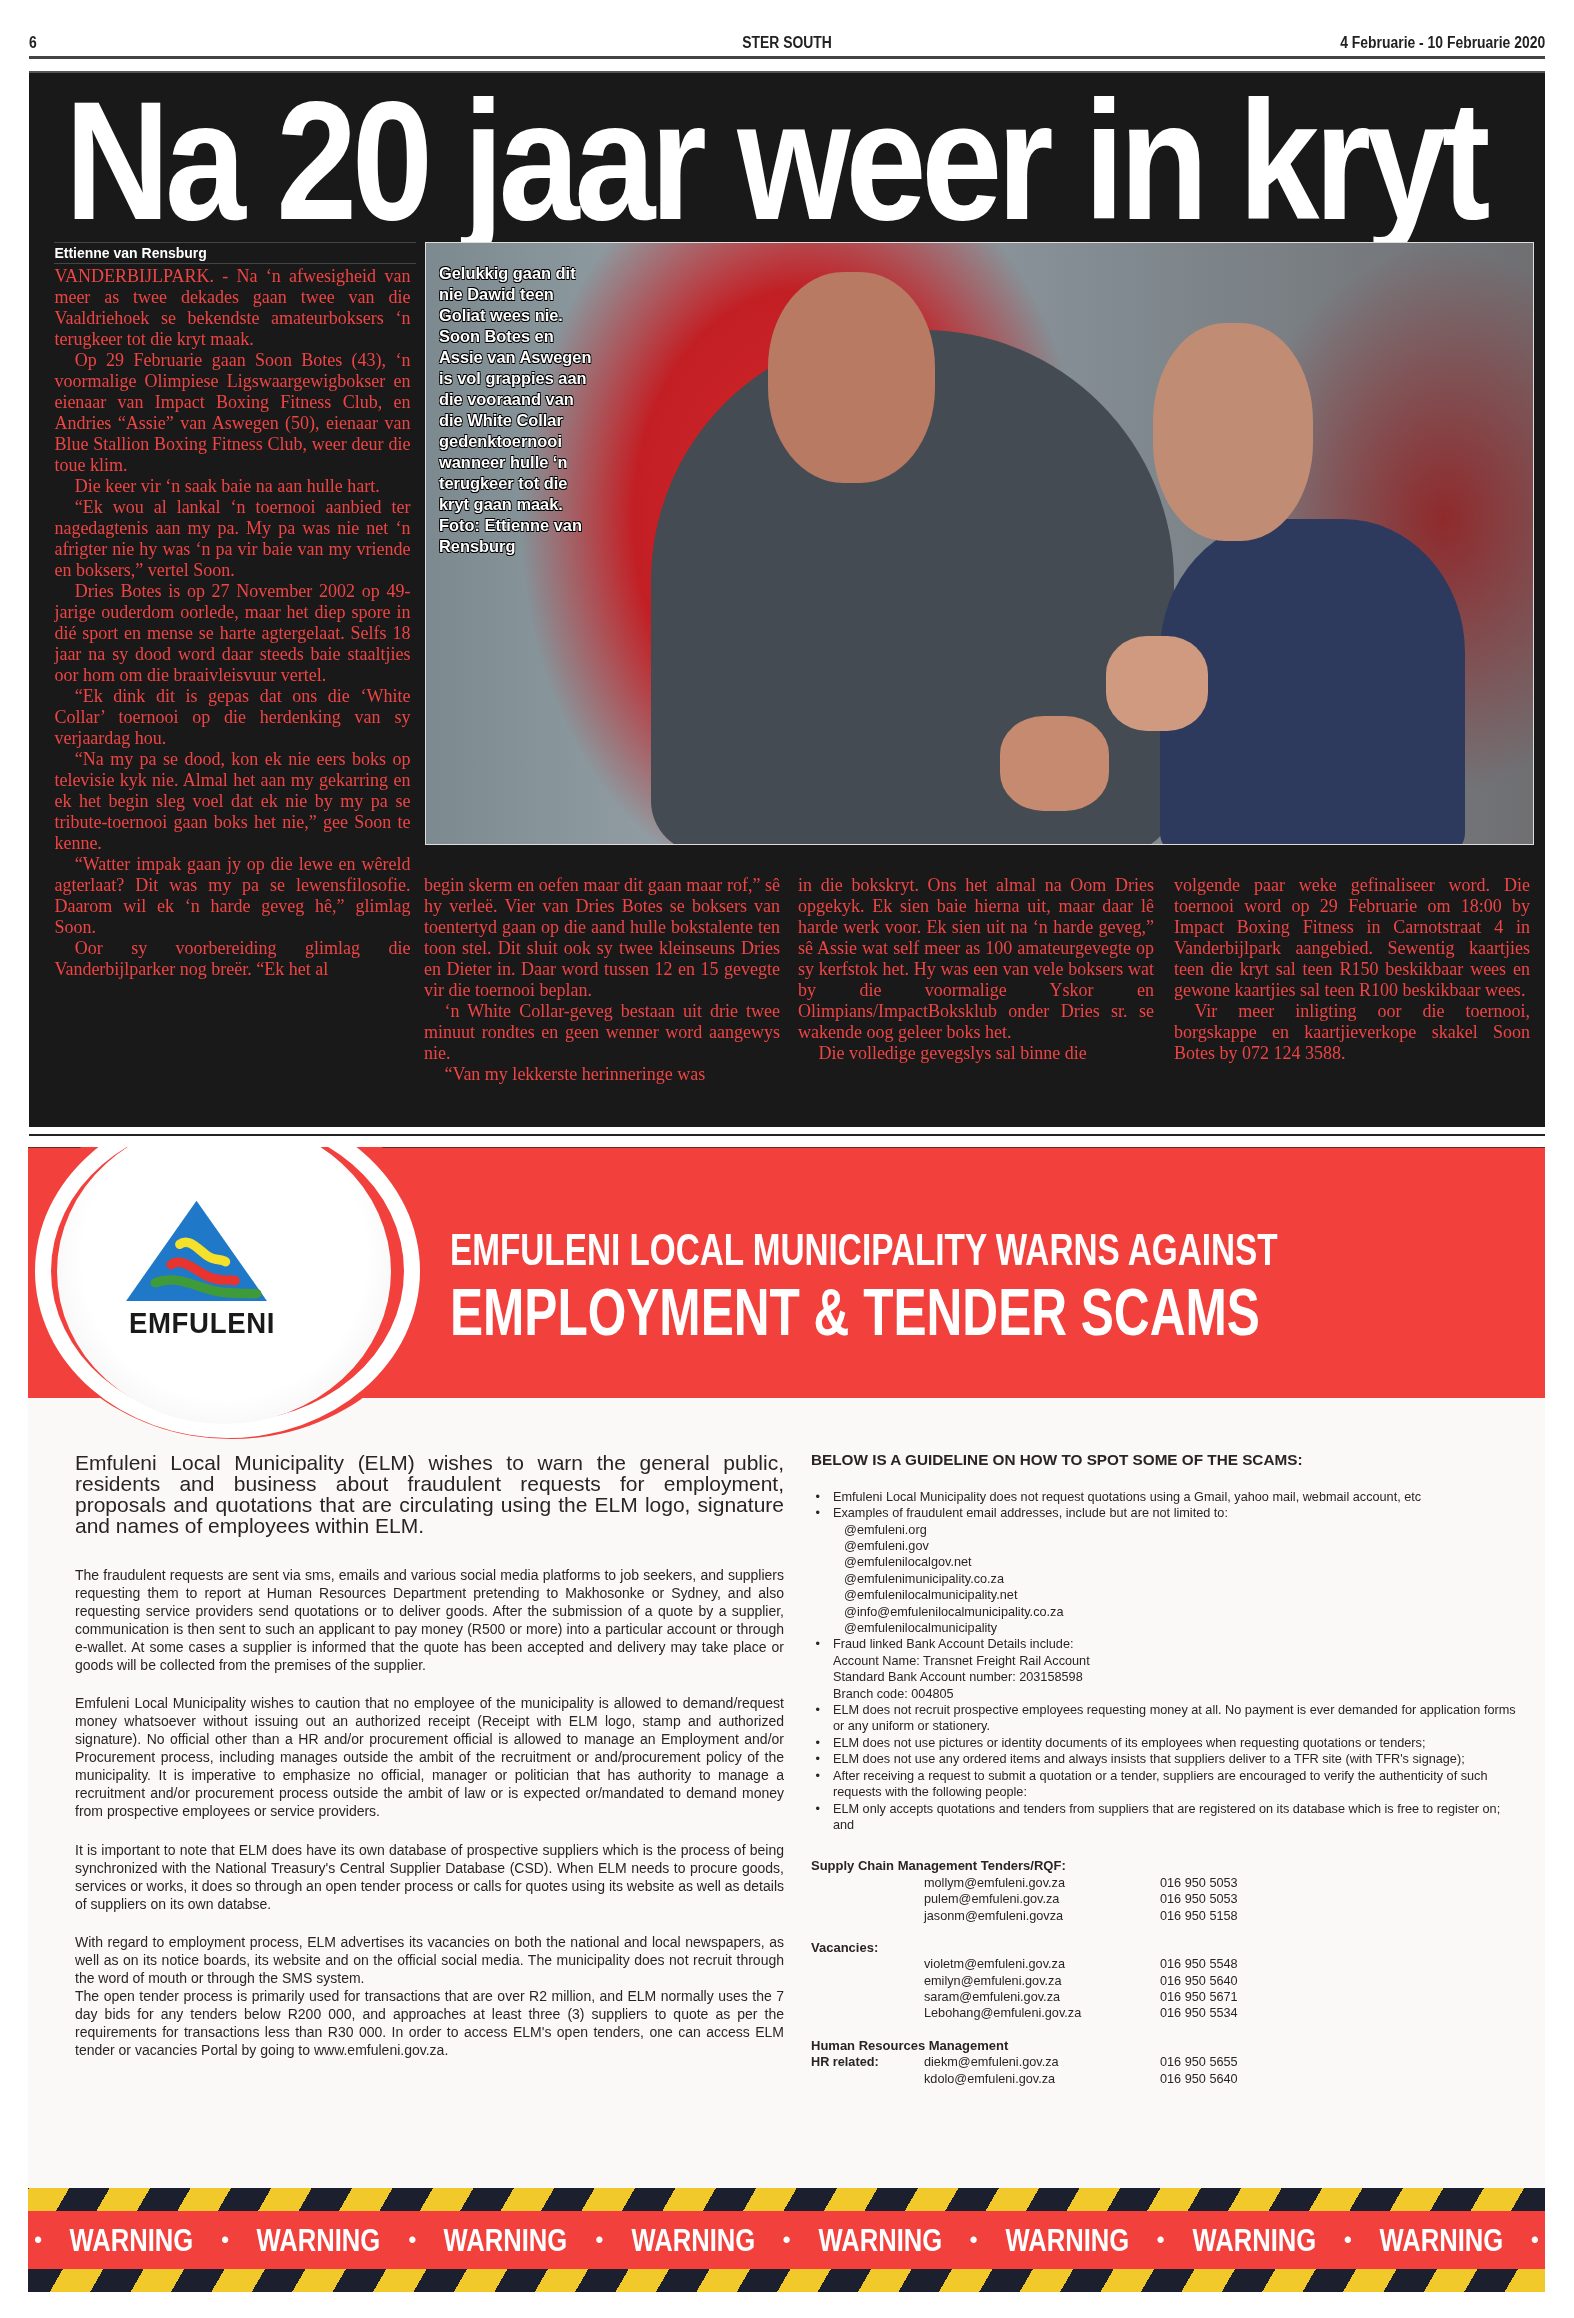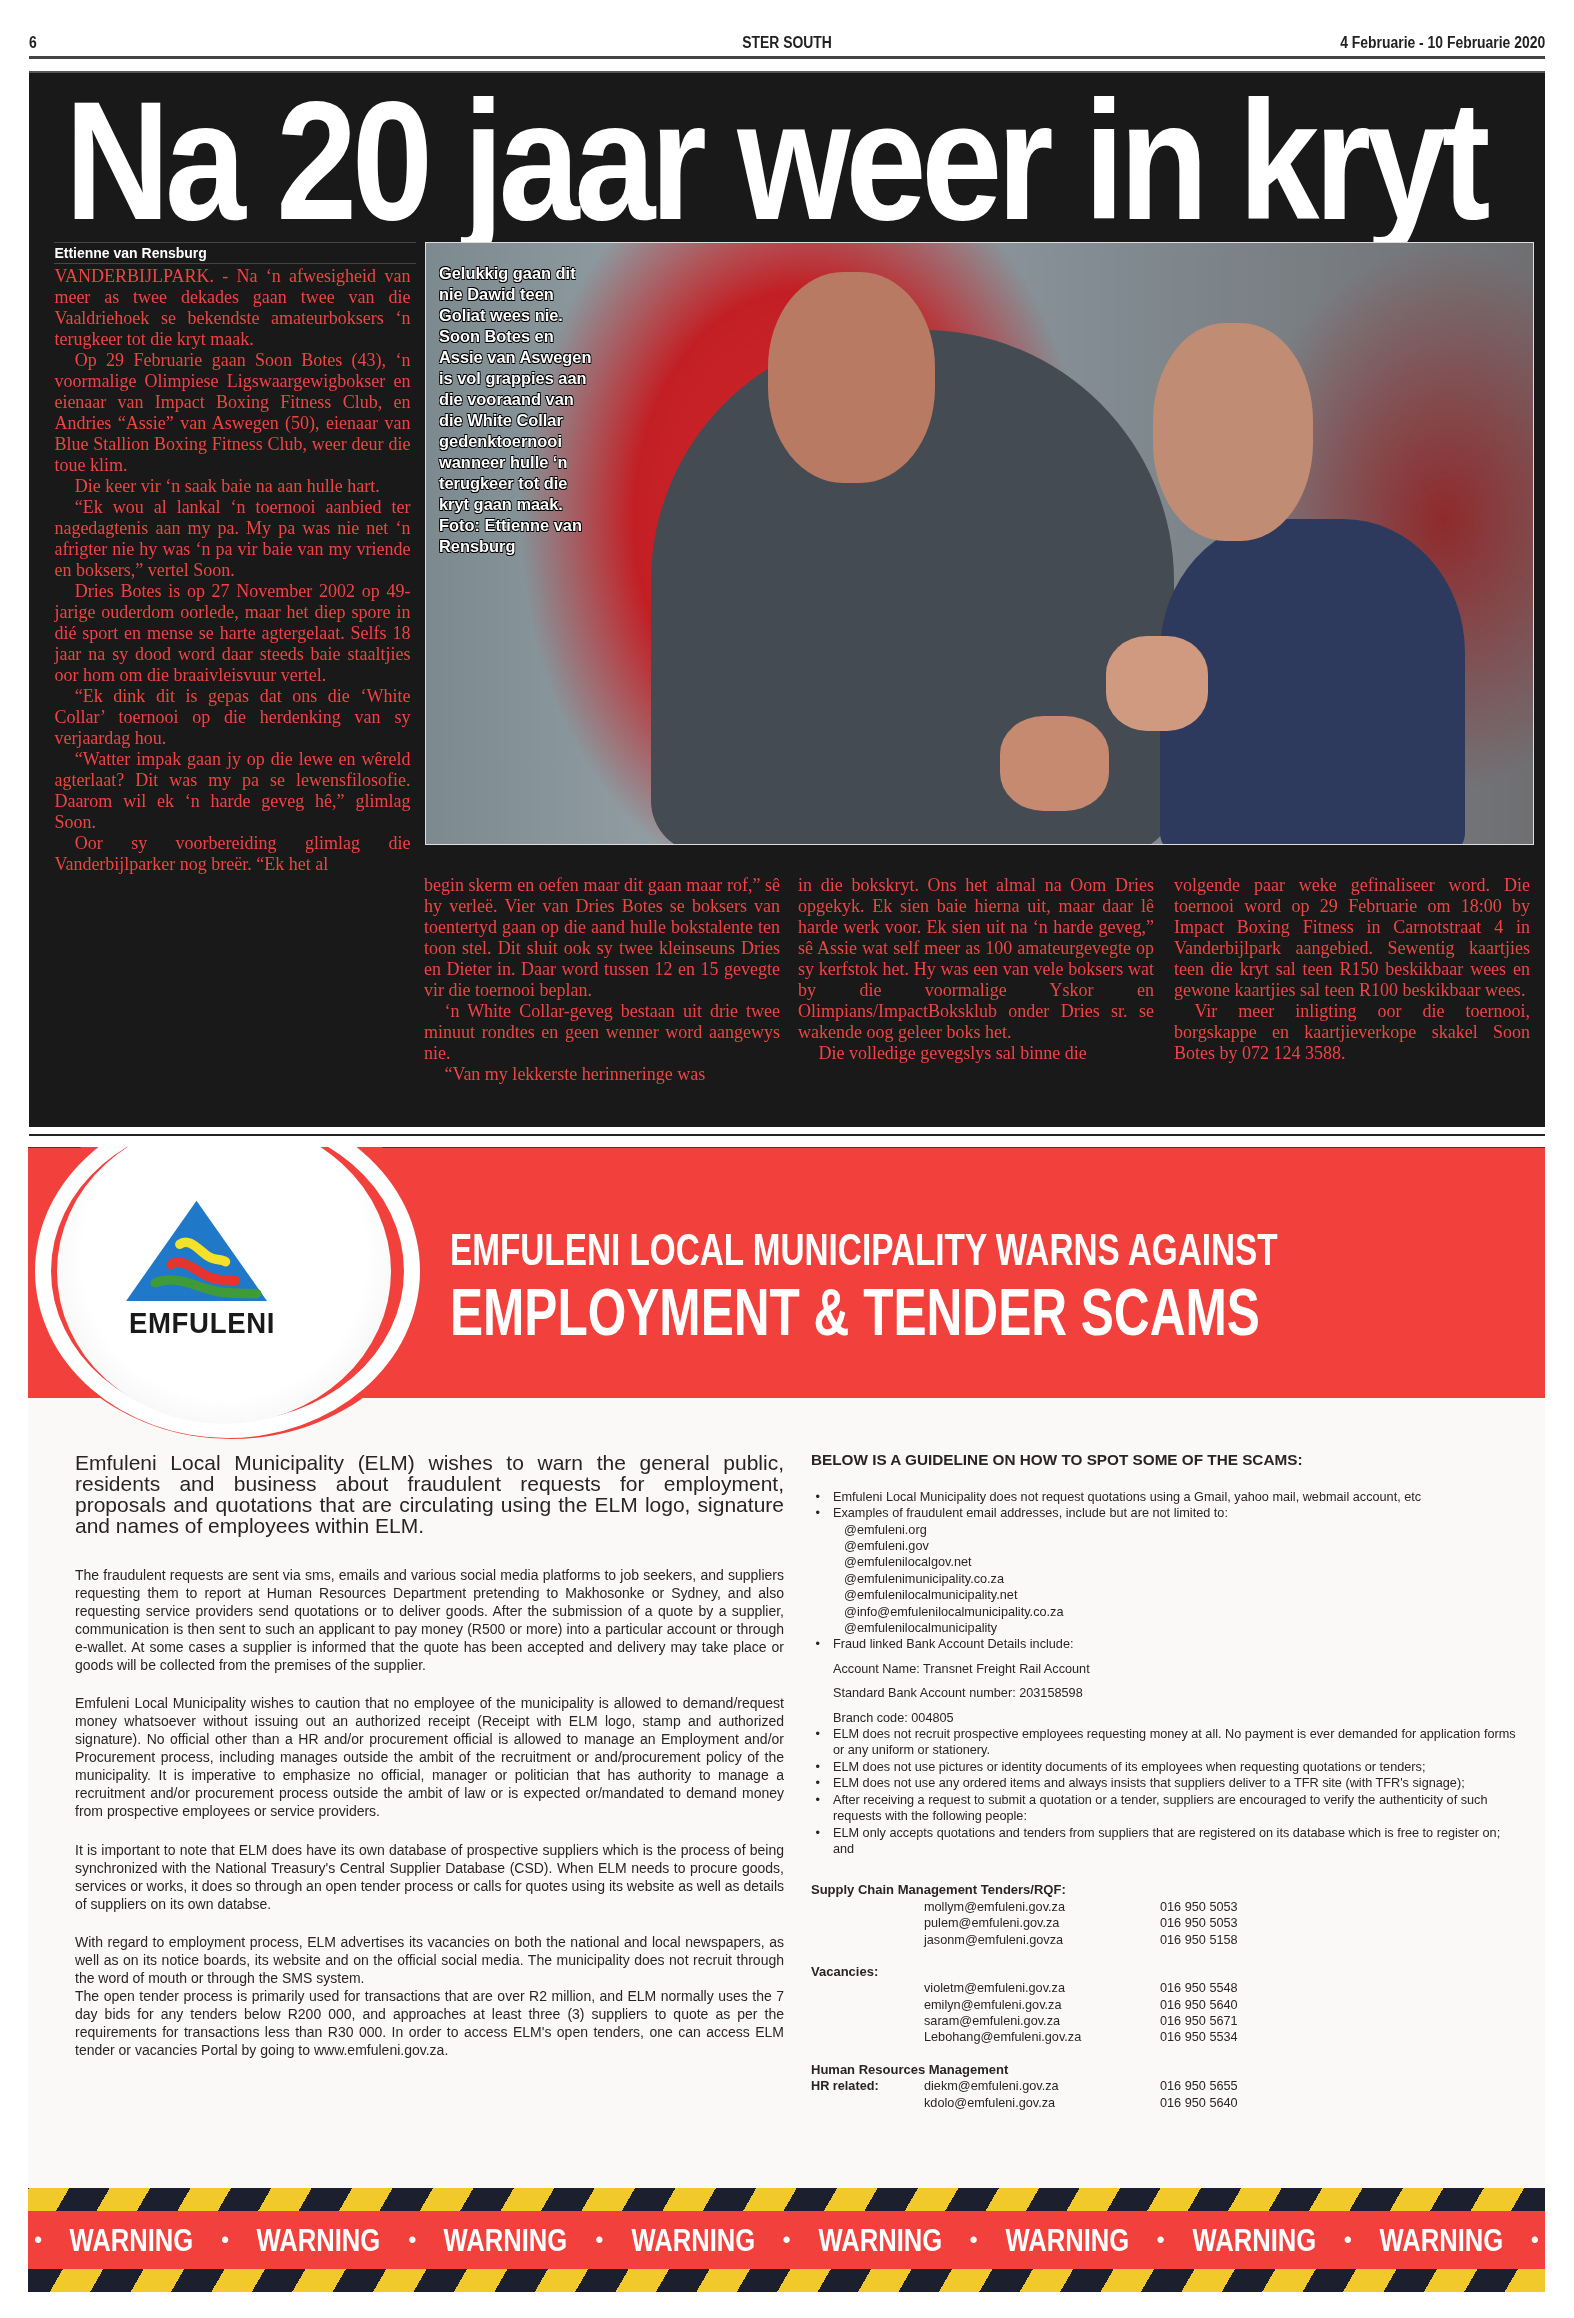--- a/index.html
+++ b/index.html
@@ -57,21 +57,21 @@
   .ad-left .lead { font-weight: normal; font-size: 21px; line-height: 21px; margin-bottom: 30px; }
   .ad-left p { margin-bottom: 20.4px; }
   .ad-left p.tight { margin-bottom: 0; }
 
   .ad-right { position: absolute; left: 783px; top: 305px; width: 713px; font-family: "Liberation Sans", sans-serif; font-size: 12.7px; line-height: 16.4px; color: #2a2424; }
   .ad-right h3 { font-size: 15.3px; font-weight: bold; margin-bottom: 20.4px; }
   .ad-right ul { list-style: none; }
   .ad-right li { position: relative; padding-left: 22px; }
   .ad-right li::before { content: "•"; position: absolute; left: 4.4px; top: 0; }
   .ad-right .sub { padding-left: 33px; }
-  .ad-right .acct { padding-left: 22px; margin-top: 8px; }
+  .ad-right .acct { padding-left: 22px; }
   .contacts { margin-top: 25px; }
   .contacts .grp-title { font-weight: bold; font-size: 13px; }
   .contacts .row { display: flex; height: 16.4px; }
   .contacts .lbl { width: 113px; font-weight: bold; }
   .contacts .email { width: 236px; }
   .contacts .phone { width: 145px; }
   .contacts .gap { height: 16px; }
 
   .tape { position: absolute; left: 0; top: 1041px; width: 100%; height: 104px;
     background: repeating-linear-gradient(-60deg, #f2c92a 0 35px, #1b1f2e 35px 70px); }
@@ -93,20 +93,21 @@
   <div class="headline">Na 20 jaar weer in kryt</div>
   <div class="byline">Ettienne van Rensburg</div>
 
   <div class="col col1">
     <p>VANDERBIJLPARK. - Na ‘n afwesigheid van meer as twee dekades gaan twee van die Vaaldriehoek se bekendste amateurboksers ‘n terugkeer tot die kryt maak.</p>
     <p>Op 29 Februarie gaan Soon Botes (43), ‘n voormalige Olimpiese Ligswaargewigbokser en eienaar van Impact Boxing Fitness Club, en Andries “Assie” van Aswegen (50), eienaar van Blue Stallion Boxing Fitness Club, weer deur die toue klim.</p>
     <p>Die keer vir ‘n saak baie na aan hulle hart.</p>
     <p>“Ek wou al lankal ‘n toernooi aanbied ter nagedagtenis aan my pa. My pa was nie net ‘n afrigter nie hy was ‘n pa vir baie van my vriende en boksers,” vertel Soon.</p>
     <p>Dries Botes is op 27 November 2002 op 49-jarige ouderdom oorlede, maar het diep spore in dié sport en mense se harte agtergelaat. Selfs 18 jaar na sy dood word daar steeds baie staaltjies oor hom om die braaivleisvuur vertel.</p>
     <p>“Ek dink dit is gepas dat ons die ‘White Collar’ toernooi op die herdenking van sy verjaardag hou.</p>
+    <p>“Na my pa se dood, kon ek nie eers boks op televisie kyk nie. Almal het aan my gekarring en ek het begin sleg voel dat ek nie by my pa se tribute-toernooi gaan boks het nie,” gee Soon te kenne.</p>
     <p>“Watter impak gaan jy op die lewe en wêreld agterlaat? Dit was my pa se lewensfilosofie. Daarom wil ek ‘n harde geveg hê,” glimlag Soon.</p>
     <p>Oor sy voorbereiding glimlag die Vanderbijlparker nog breër. “Ek het al</p>
   </div>
 
   <div class="photo" title="Two boxers, Soon Botes and Assie van Aswegen, foreheads touching with raised fists in front of a red boxing glove mural">
     <div class="man1"></div>
     <div class="man1-head"></div>
     <div class="man2"></div>
     <div class="man2-head"></div>
     <div class="fist1"></div>

